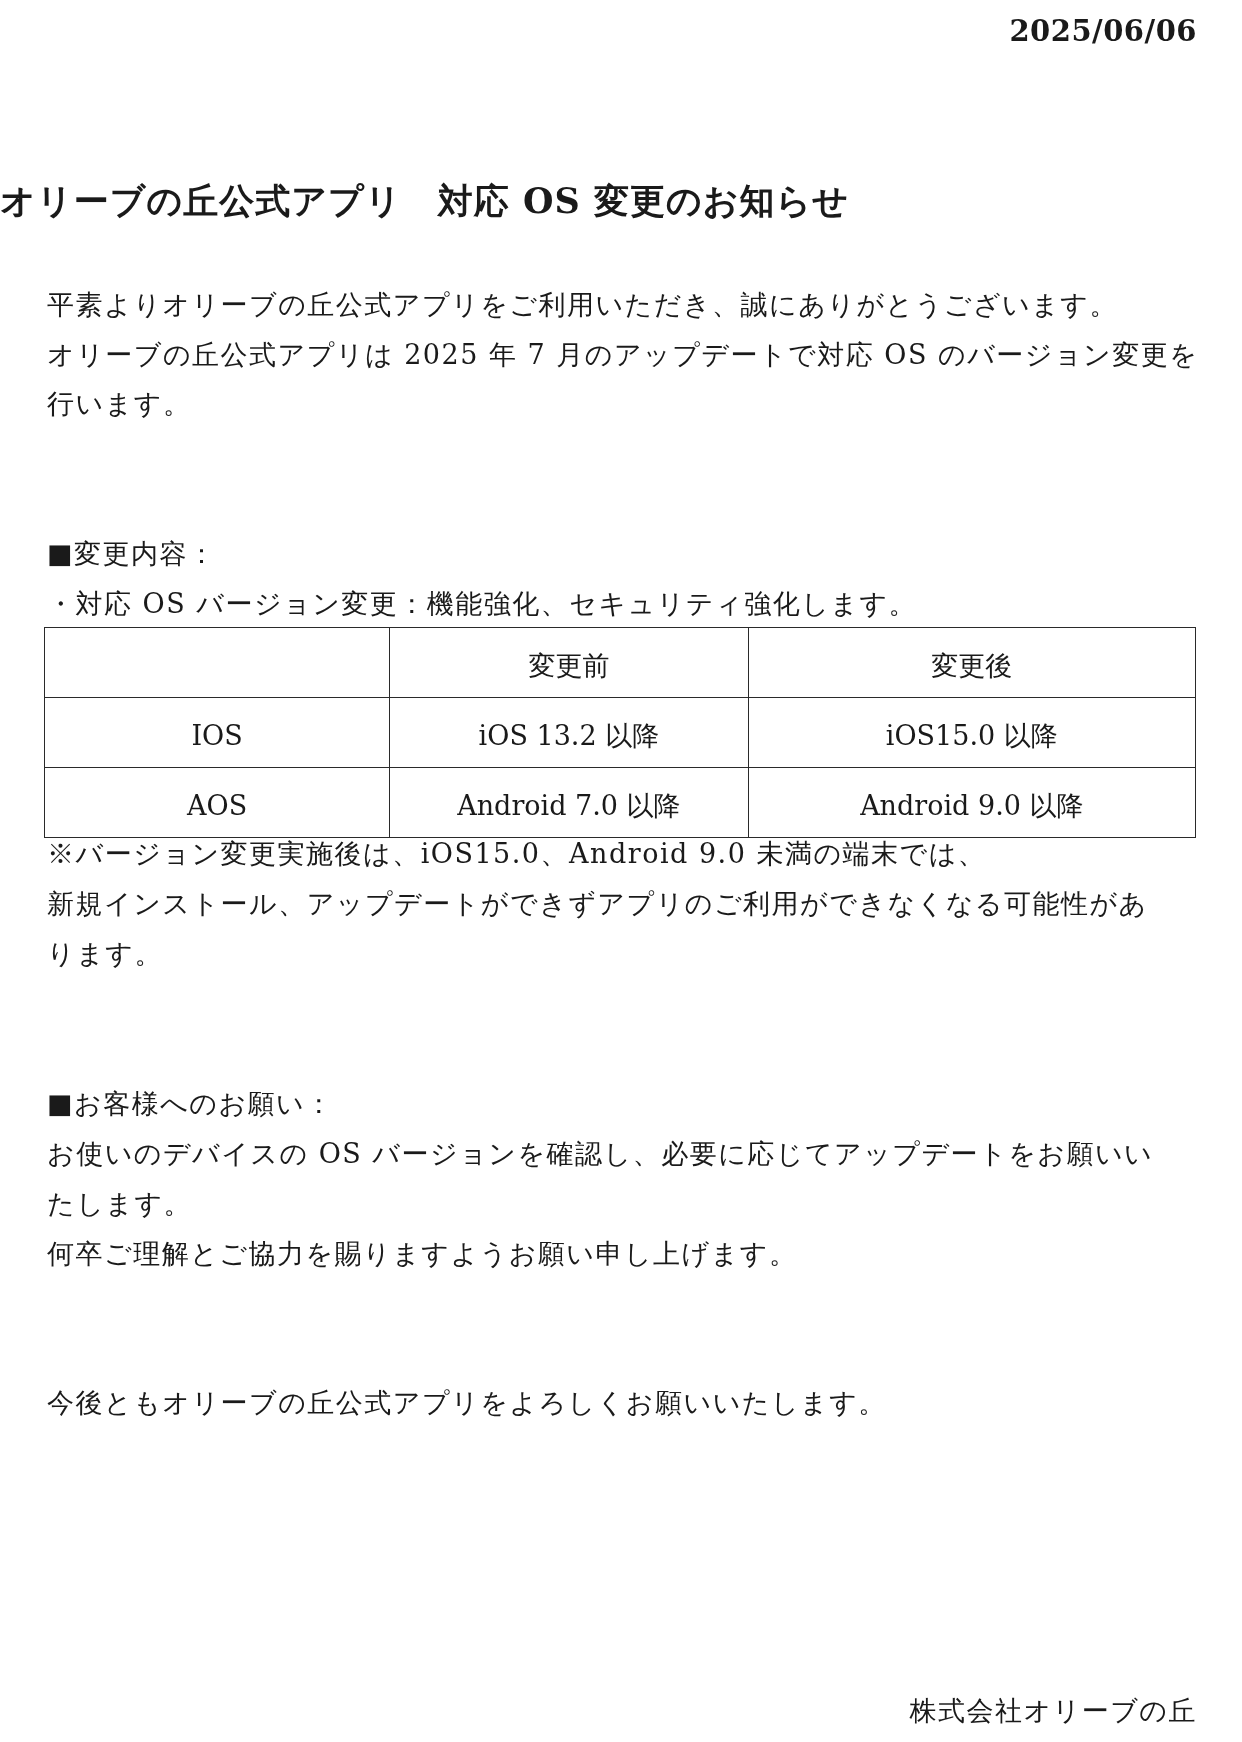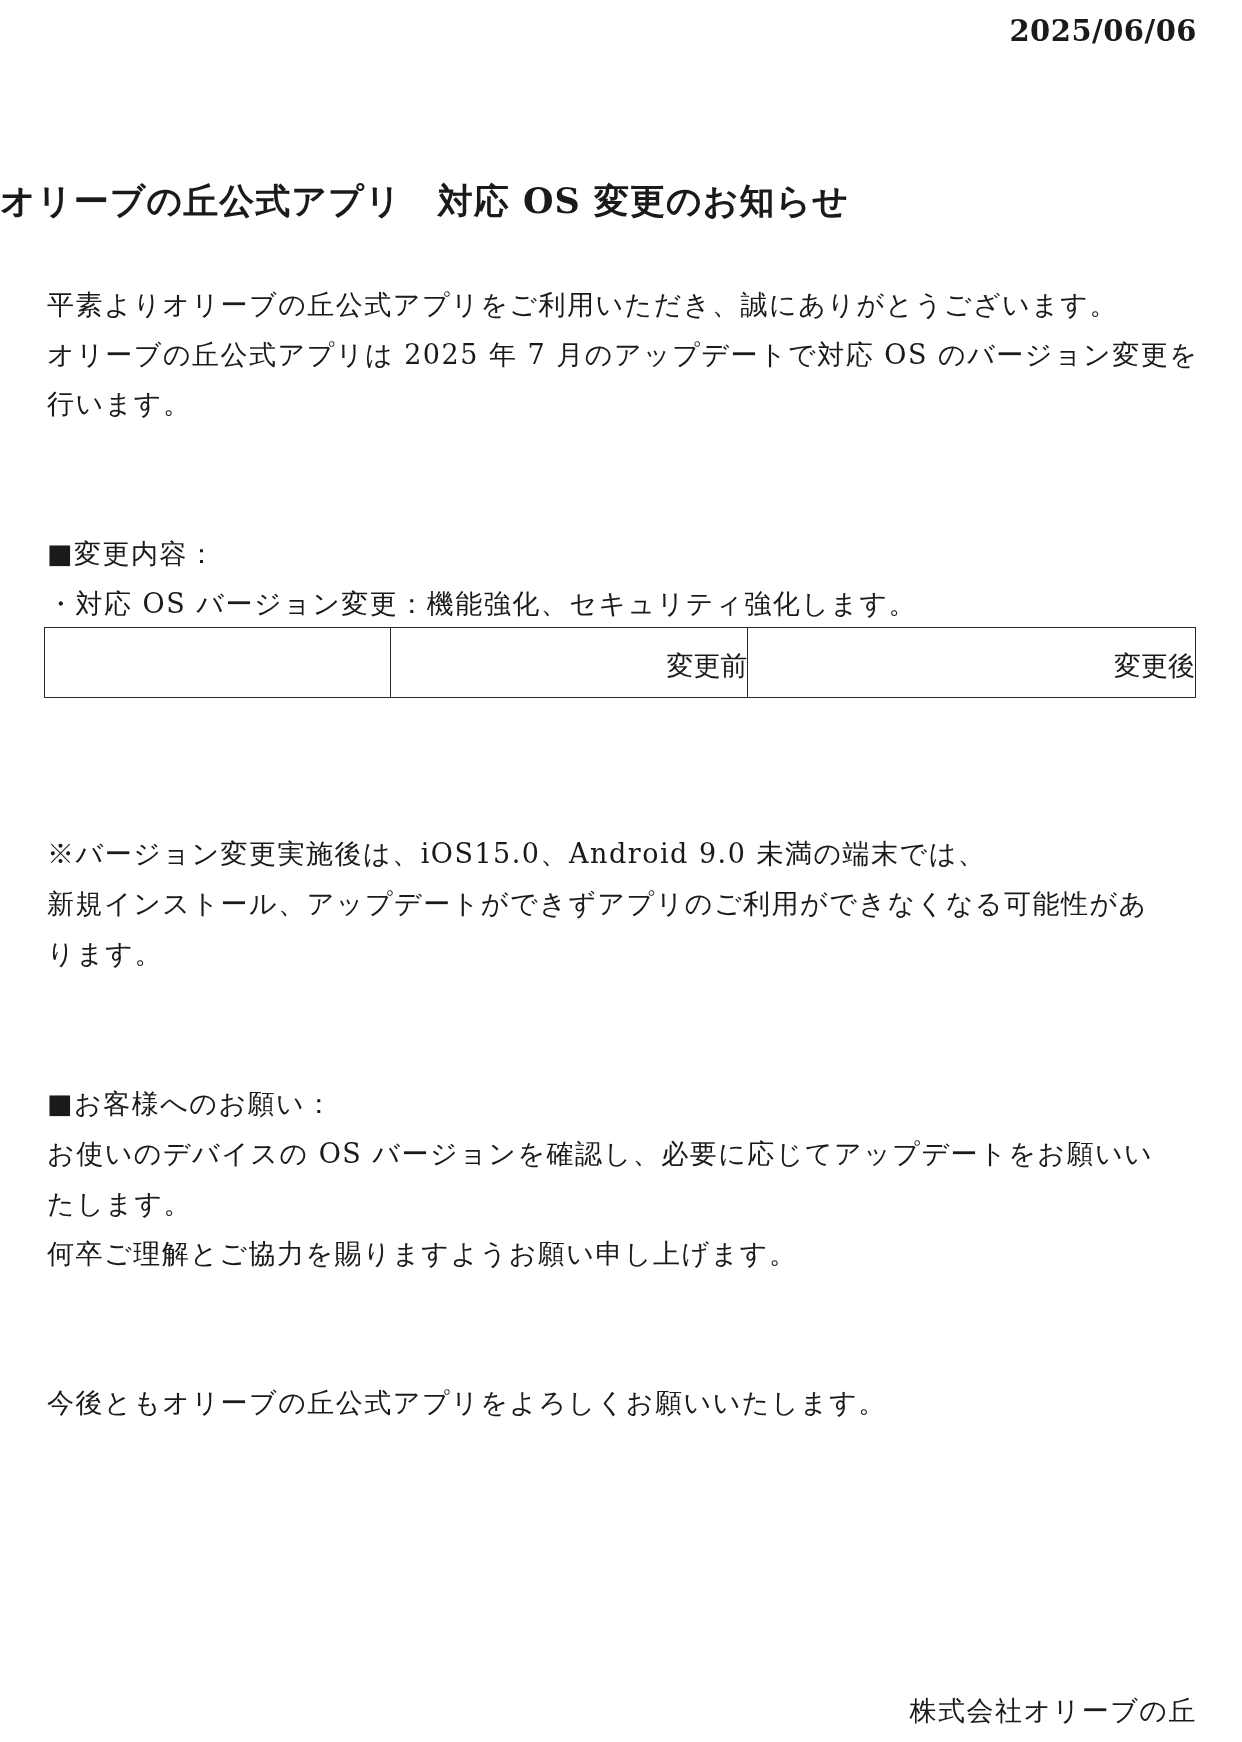--- a/index.html
+++ b/index.html
@@ -42,21 +42,21 @@
       left: 44px;
       top: 627px;
       width: 1152px;
       border-collapse: collapse;
       font-size: 27px;
       font-family: "DejaVu Serif", "Liberation Serif", serif;
     }
     table.os-table td {
       border: 1.5px solid #2a2a2a;
       height: 63px;
-      text-align: right;
+      text-align: center;
       vertical-align: middle;
       padding: 0;
       padding-top: 6px;
     }
     table.os-table td.c0 { width: 354px; }
     table.os-table td.c1 { width: 366px; }
     table.os-table td.c2 { width: 458px; }
     .company {
       right: 45px;
       top: 1693px;
@@ -81,20 +81,30 @@
   <div class="abs para" style="top:536px;">■変更内容：</div>
   <div class="abs para" style="top:586px;">・対応 OS バージョン変更：機能強化、セキュリティ強化します。</div>
 
   <table class="os-table">
     <tbody>
         <tr>
       <td class="c0"></td>
       <td class="c1">変更前</td>
       <td class="c2">変更後</td>
     </tr>
+    <tr>
+      <td class="c0">IOS</td>
+      <td class="c1">iOS 13.2 以降</td>
+      <td class="c2">iOS15.0 以降</td>
+    </tr>
+    <tr>
+      <td class="c0">AOS</td>
+      <td class="c1">Android 7.0 以降</td>
+      <td class="c2">Android 9.0 以降</td>
+    </tr>
   </tbody>
     </table>
 
   <div class="abs para" style="top:836px;">※バージョン変更実施後は、iOS15.0、Android 9.0 未満の端末では、</div>
   <div class="abs para" style="top:886px;">新規インストール、アップデートができずアプリのご利用ができなくなる可能性があ</div>
   <div class="abs para" style="top:936px;">ります。</div>
 
   <div class="abs para" style="top:1086px;">■お客様へのお願い：</div>
   <div class="abs para" style="top:1136px;">お使いのデバイスの OS バージョンを確認し、必要に応じてアップデートをお願いい</div>
   <div class="abs para" style="top:1186px;">たします。</div>

